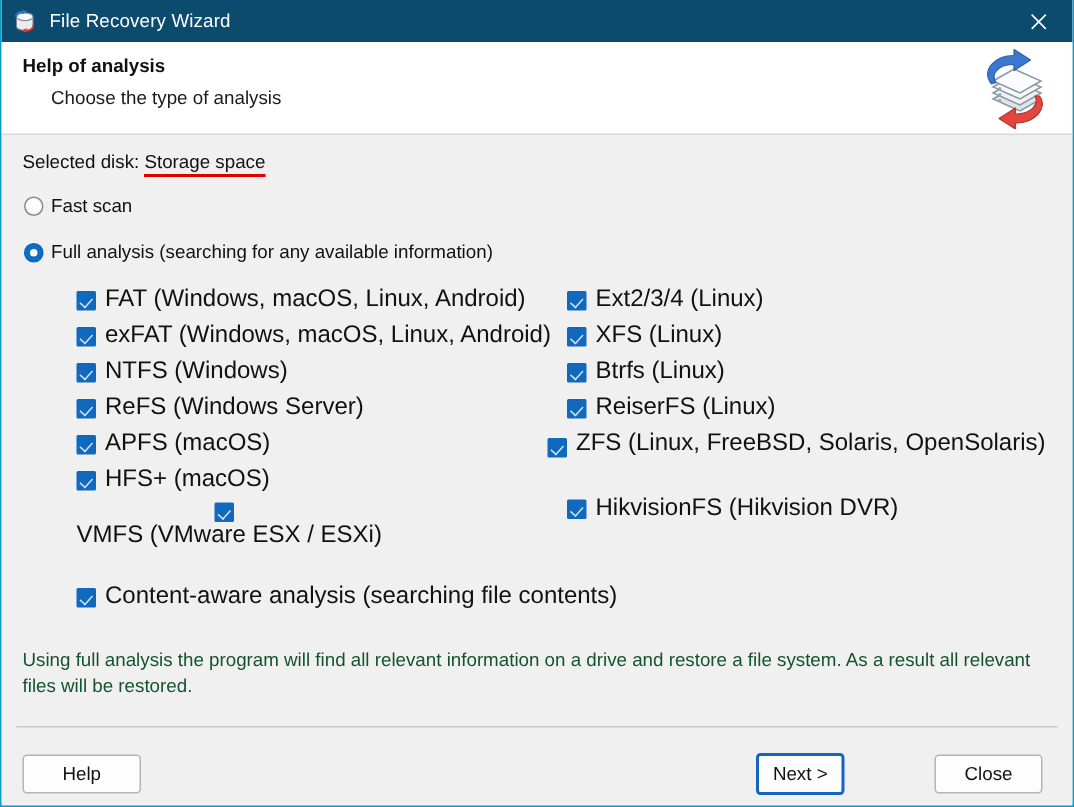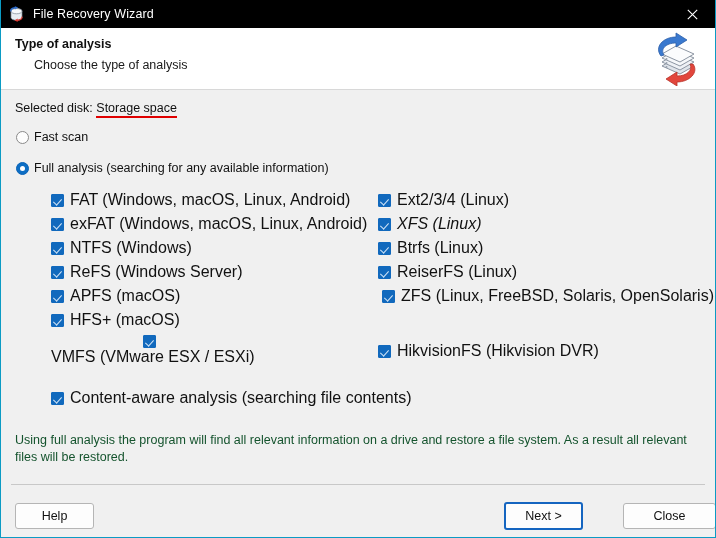--- a/index.html
+++ b/index.html
@@ -19,21 +19,21 @@
     background: #f0f0f0;
     border: 1px solid #0b9bc4;
     border-top: none;
     overflow: hidden;
   }
 
   
   #titlebar {
     position: relative;
     height: 28px;
-    background: #000000;
+    background: #0c4a6e;
     display: flex;
     align-items: center;
     padding-left: 7px;
     box-sizing: border-box;
   }
   #titlebar .tb-icon {
     width: 17px;
     height: 17px;
     flex: 0 0 17px;
     position: relative;
@@ -229,21 +229,21 @@
     </span>
     <span class="tb-title">File Recovery Wizard</span>
     <div id="close-btn">
       <svg width="11" height="11" viewBox="0 0 11 11">
         <path d="M0.8 0.8 L10.2 10.2 M10.2 0.8 L0.8 10.2" stroke="#ffffff" stroke-width="1.1" fill="none"></path>
       </svg>
     </div>
   </div>
 
   <div id="header">
-    <div class="h-title">Type of analysis</div>
+    <div class="h-title">Help of analysis</div>
     <div class="h-sub">Choose the type of analysis</div>
     <div class="h-logo">
       <svg width="54" height="54" viewBox="0 0 54 54">
         <g>
           <path d="M13 34 L27 26 L45 34 L31 42 Z" fill="#dfe4ea" stroke="#8d96a3" stroke-width="1"></path>
           <path d="M13 30 L27 22 L45 30 L31 38 Z" fill="#eef1f5" stroke="#8d96a3" stroke-width="1"></path>
           <path d="M13 26 L27 18 L45 26 L31 34 Z" fill="#f6f8fa" stroke="#8d96a3" stroke-width="1"></path>
           <path d="M13 22 L27 14 L45 22 L31 30 Z" fill="#fbfcfd" stroke="#8d96a3" stroke-width="1"></path>
           <circle cx="17.5" cy="27" r="1" fill="#98a1ad"></circle>
           <circle cx="17.5" cy="31" r="1" fill="#98a1ad"></circle>
@@ -298,48 +298,48 @@
     </div>
     <div class="cb-row" style="left:50px; top:245px;flex-direction:column;">
       <span class="cb"></span>
       <span>VMFS (VMware ESX / ESXi)</span>
     </div>
 
     <div class="cb-row" style="left:377px; top:101px;">
       <span class="cb"></span>
       <span>Ext2/3/4 (Linux)</span>
     </div>
-    <div class="cb-row" style="left:377px; top:125px;font-style:italic;">
+    <div class="cb-row" style="left:377px; top:125px;">
       <span class="cb"></span>
       <span>XFS (Linux)</span>
     </div>
     <div class="cb-row" style="left:377px; top:149px;">
       <span class="cb"></span>
       <span>Btrfs (Linux)</span>
     </div>
     <div class="cb-row" style="left:377px; top:173px;">
       <span class="cb"></span>
       <span>ReiserFS (Linux)</span>
     </div>
-    <div class="cb-row" style="left:381px; top:197px;">
+    <div class="cb-row" style="left:364px; top:197px;align-items:flex-end;">
       <span class="cb"></span>
       <span>ZFS (Linux, FreeBSD, Solaris, OpenSolaris)</span>
     </div>
-    <div class="cb-row" style="left:377px; top:252px;">
+    <div class="cb-row" style="left:377px; top:240px;">
       <span class="cb"></span>
       <span>HikvisionFS (Hikvision DVR)</span>
     </div>
 
     <div class="cb-row" style="left:50px; top:299px;">
       <span class="cb"></span>
       <span>Content-aware analysis (searching file contents)</span>
     </div>
 
     <div class="note" style="top:342px">Using full analysis the program will find all relevant information on a drive and restore a file system. As a result all relevant files will be restored.</div>
 
     <div id="footer-sep" style="top:394px"></div>
 
     <div class="btn" style="left:14px; top:413px; width:79px;">Help</div>
-    <div class="btn default" style="left:503px; top:412px; width:79px; height:28px;">Next &gt;</div>
-    <div class="btn" style="left:622px; top:413px; width:93px;">Close</div>
+    <div class="btn default" style="left:503px; top:412px; width:59px; height:28px;">Next &gt;</div>
+    <div class="btn" style="left:622px; top:413px; width:72px;">Close</div>
 
   </div>
 </div>
 
 </body></html>

